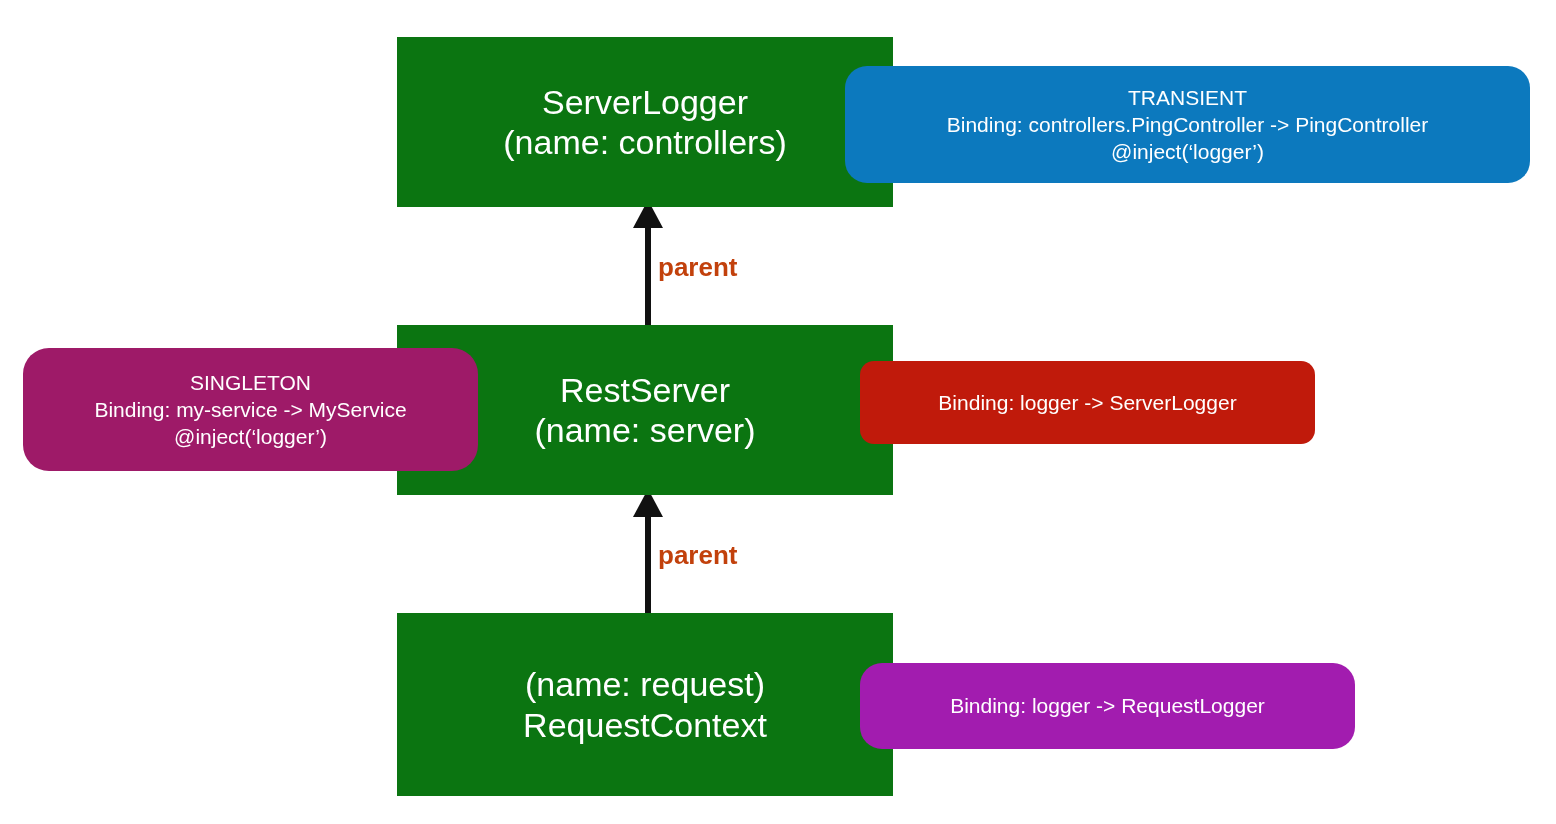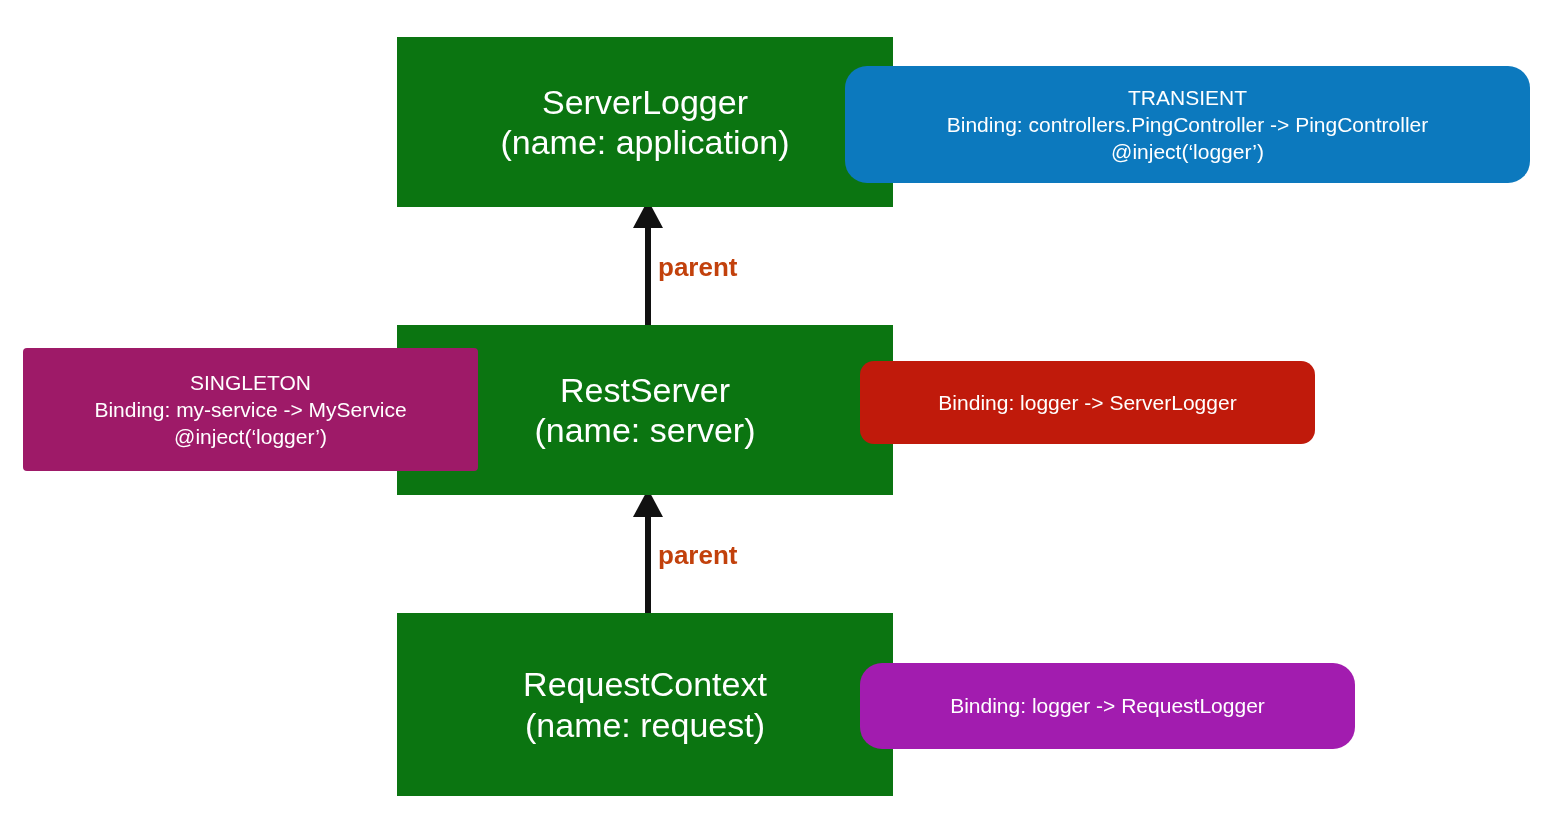--- a/index.html
+++ b/index.html
@@ -58,21 +58,21 @@
 
   #binding-transient {
     left: 845px; top: 66px; width: 685px; height: 117px;
     background: #0C79BE;
     border-radius: 22px;
     font-size: 21px;
   }
   #binding-singleton {
     left: 23px; top: 348px; width: 455px; height: 123px;
     background: #9E1A68;
-    border-radius: 4px;
+    border-radius: 26px;
     font-size: 21px;
   }
   #binding-serverlogger {
     left: 860px; top: 361px; width: 455px; height: 83px;
     background: #C01A0B;
     border-radius: 14px;
     font-size: 21px;
   }
   #binding-requestlogger {
     left: 860px; top: 663px; width: 495px; height: 86px;
@@ -101,31 +101,31 @@
   #label-parent-top    { left: 658px; top: 252px; }
   #label-parent-bottom { left: 658px; top: 540px; }
 </style>
 </head>
 <body>
 
 <div id="canvas">
 
   <div id="box-application" class="ctx-box">
     <span class="ctx-line">ServerLogger</span>
-    <span class="ctx-line">(name: application)</span>
+    <span class="ctx-line">(name: controllers)</span>
   </div>
 
   <div id="box-restserver" class="ctx-box">
     <span class="ctx-line">RestServer</span>
     <span class="ctx-line">(name: server)</span>
   </div>
 
   <div id="box-requestctx" class="ctx-box">
+    <span class="ctx-line">(name: request)</span>
     <span class="ctx-line">RequestContext</span>
-    <span class="ctx-line">(name: request)</span>
   </div>
 
   <svg id="arrow-app-parent" class="arrow-svg" width="40" height="130" viewBox="0 0 40 130">
     <line x1="20" y1="130" x2="20" y2="18" stroke="#111111" stroke-width="6"></line>
     <polygon points="20,0 5,28 35,28" fill="#111111"></polygon>
   </svg>
   <div id="label-parent-top" class="arrow-label">parent</div>
 
   <svg id="arrow-srv-parent" class="arrow-svg" width="40" height="130" viewBox="0 0 40 130">
     <line x1="20" y1="130" x2="20" y2="18" stroke="#111111" stroke-width="6"></line>

